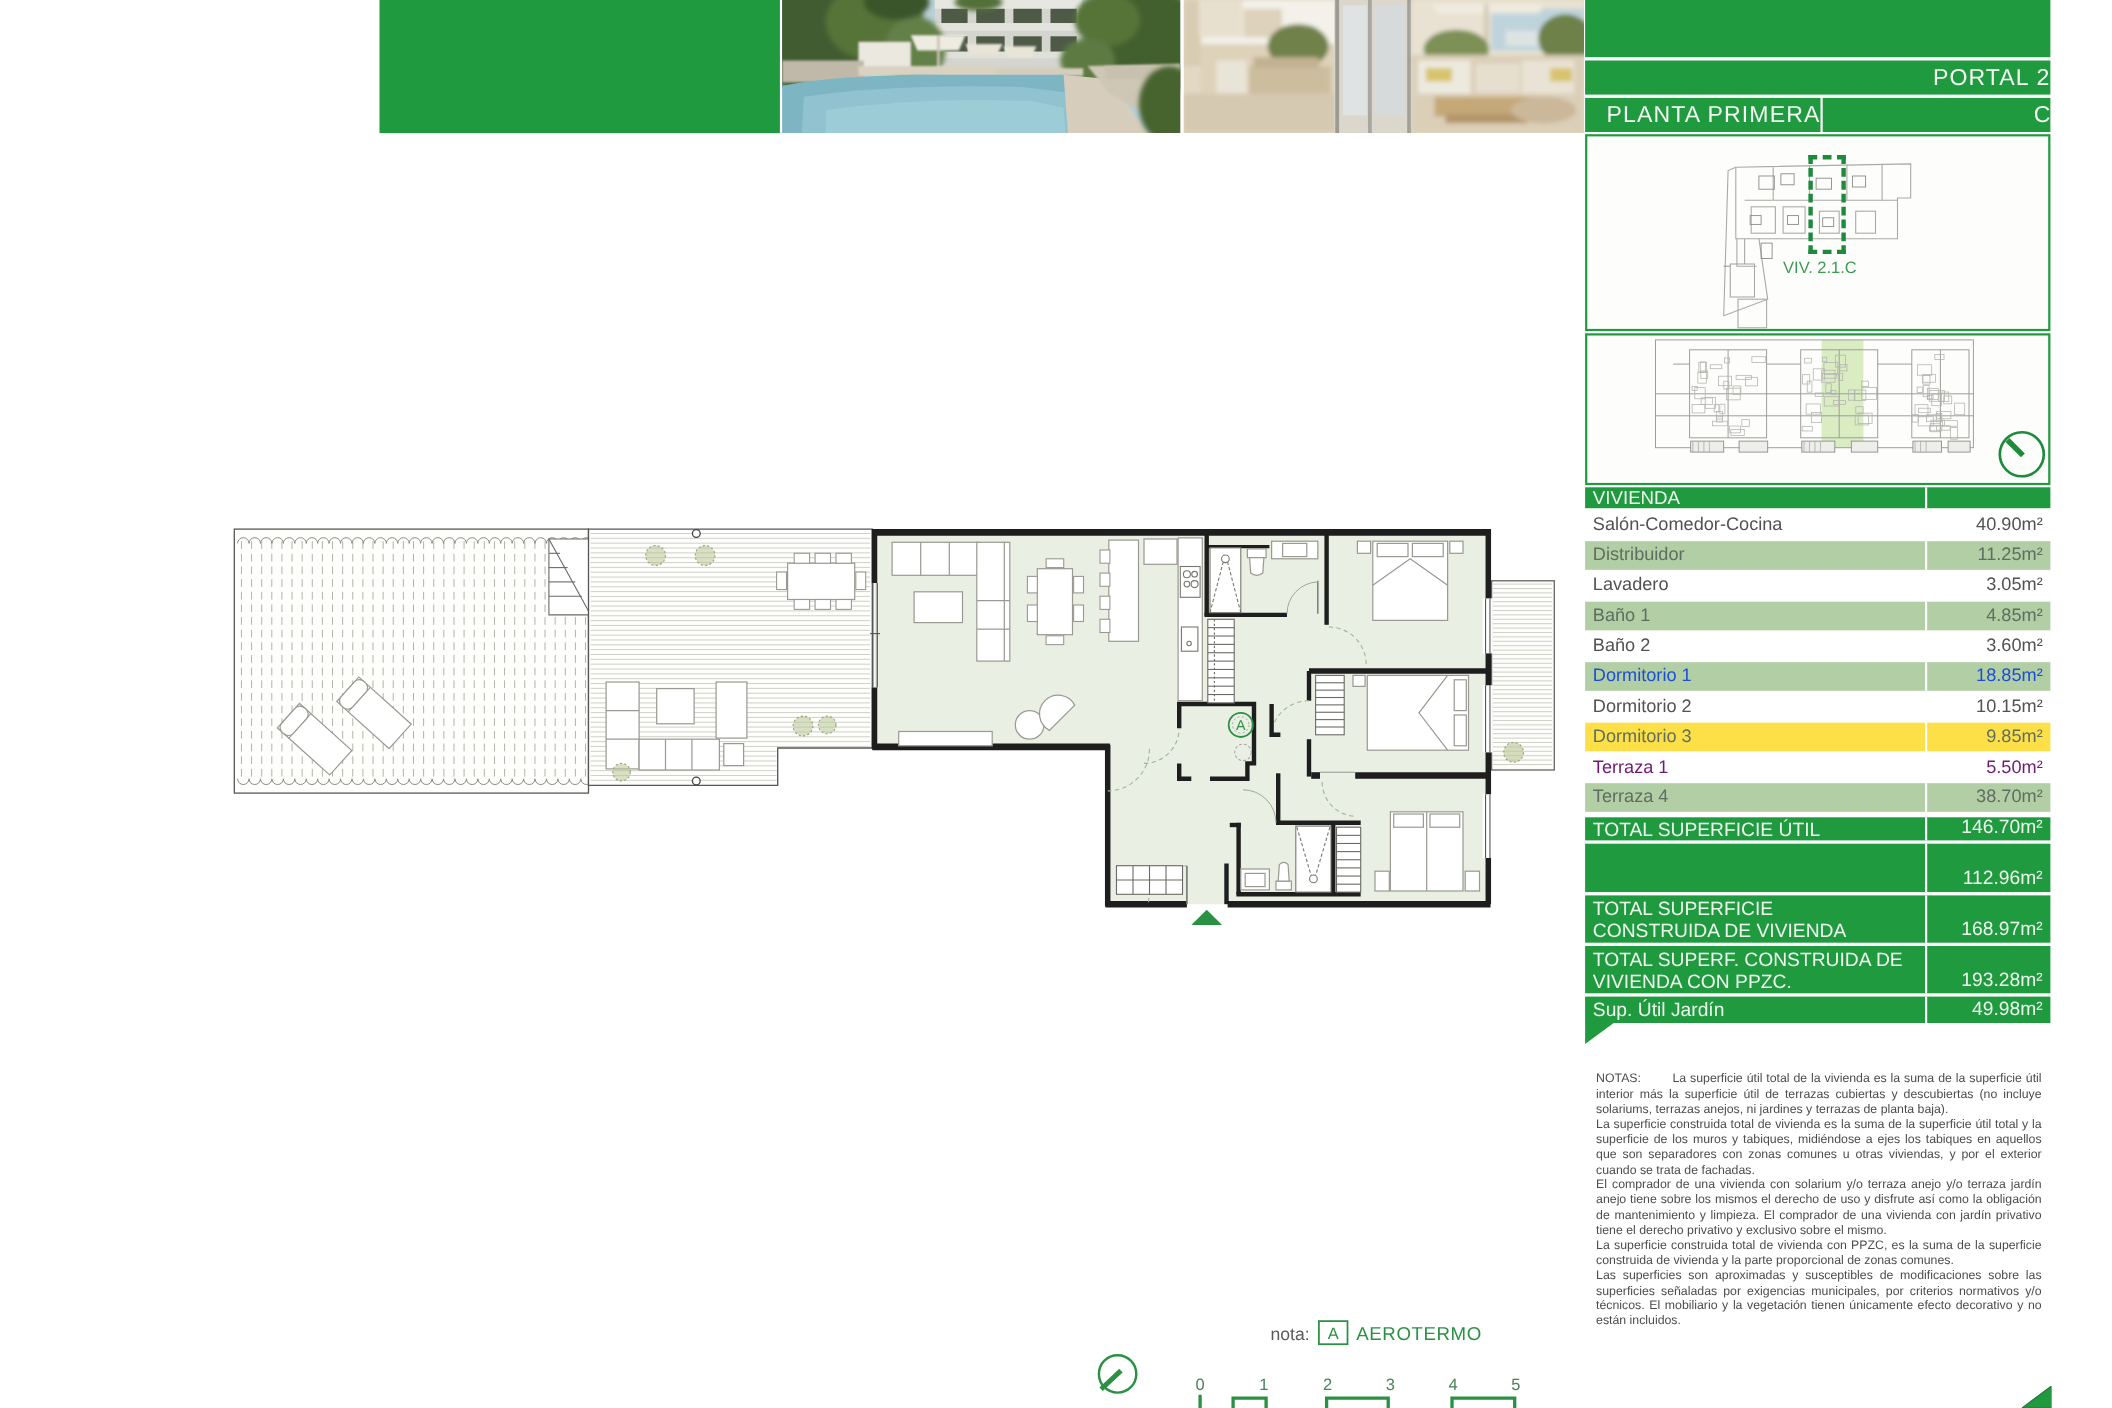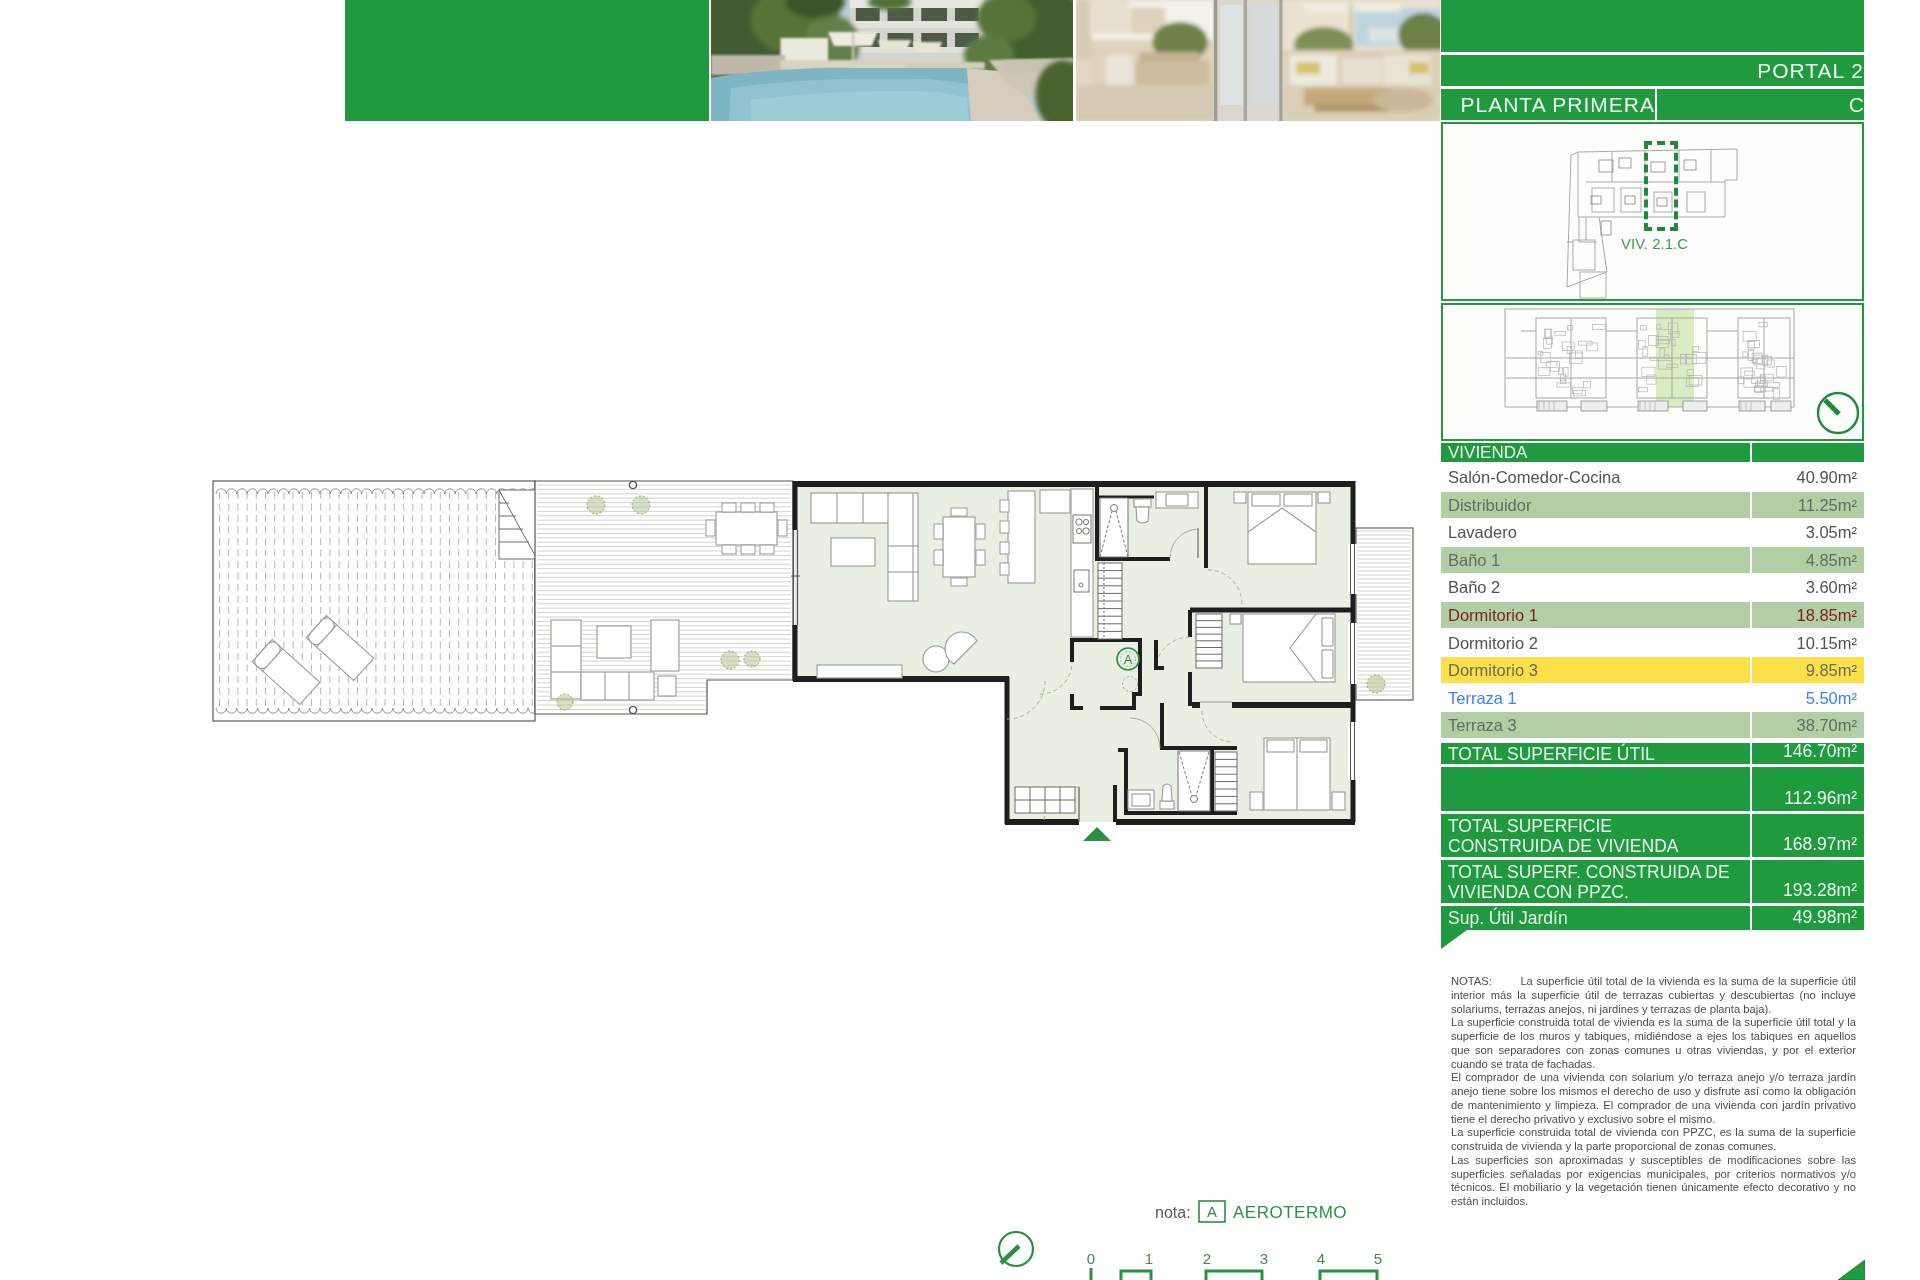--- a/index.html
+++ b/index.html
@@ -307,44 +307,44 @@
     <span class="rowlbl">Baño 1</span>
     <span class="rowval">4.85m²</span>
   </div>
 <div class="abs" style="left:1750px;top:547px;width:2px;height:26px;background:#fff"></div>
 
 <div class="abs" style="left:1441px;top:574px;width:423px;height:26px;background:#fff;color:#525252;font-size:16.5px">
     <span class="rowlbl">Baño 2</span>
     <span class="rowval">3.60m²</span>
   </div>
 
-<div class="abs" style="left:1441px;top:602px;width:423px;height:26px;background:#b1cea4;color:#7f1d1d;font-size:16.5px">
+<div class="abs" style="left:1441px;top:602px;width:423px;height:26px;background:#b1cea4;color:#1d4ed8;font-size:16.5px">
     <span class="rowlbl">Dormitorio 1</span>
     <span class="rowval">18.85m²</span>
   </div>
 <div class="abs" style="left:1750px;top:602px;width:2px;height:26px;background:#fff"></div>
 
 <div class="abs" style="left:1441px;top:630px;width:423px;height:26px;background:#fff;color:#525252;font-size:16.5px">
     <span class="rowlbl">Dormitorio 2</span>
     <span class="rowval">10.15m²</span>
   </div>
 
 <div class="abs" style="left:1441px;top:657px;width:423px;height:26px;background:#fde047;color:#5f6e60;font-size:16.5px">
     <span class="rowlbl">Dormitorio 3</span>
     <span class="rowval">9.85m²</span>
   </div>
 <div class="abs" style="left:1750px;top:657px;width:2px;height:26px;background:#fff"></div>
 
-<div class="abs" style="left:1441px;top:685px;width:423px;height:26px;background:#fff;color:#3b82f6;font-size:16.5px">
+<div class="abs" style="left:1441px;top:685px;width:423px;height:26px;background:#fff;color:#701a75;font-size:16.5px">
     <span class="rowlbl">Terraza 1</span>
     <span class="rowval">5.50m²</span>
   </div>
 
 <div class="abs" style="left:1441px;top:712px;width:423px;height:26px;background:#b1cea4;color:#5f6e60;font-size:16.5px">
-    <span class="rowlbl">Terraza 3</span>
+    <span class="rowlbl">Terraza 4</span>
     <span class="rowval">38.70m²</span>
   </div>
 <div class="abs" style="left:1750px;top:712px;width:2px;height:26px;background:#fff"></div>
 
 <div class="abs" style="left:1441px;top:743px;width:423px;height:21px;background:#1f9a3f;color:#eef7ee;font-size:17.5px">
     <div style="position:absolute;left:7px;top:50%;transform:translateY(-50%);line-height:20px">TOTAL SUPERFICIE ÚTIL</div>
     <div class="rowval" style="top:auto;bottom:2px;transform:none">146.70m²</div>
     <div style="position:absolute;left:309px;top:0;width:2px;height:21px;background:#fff"></div>
   </div>
 

